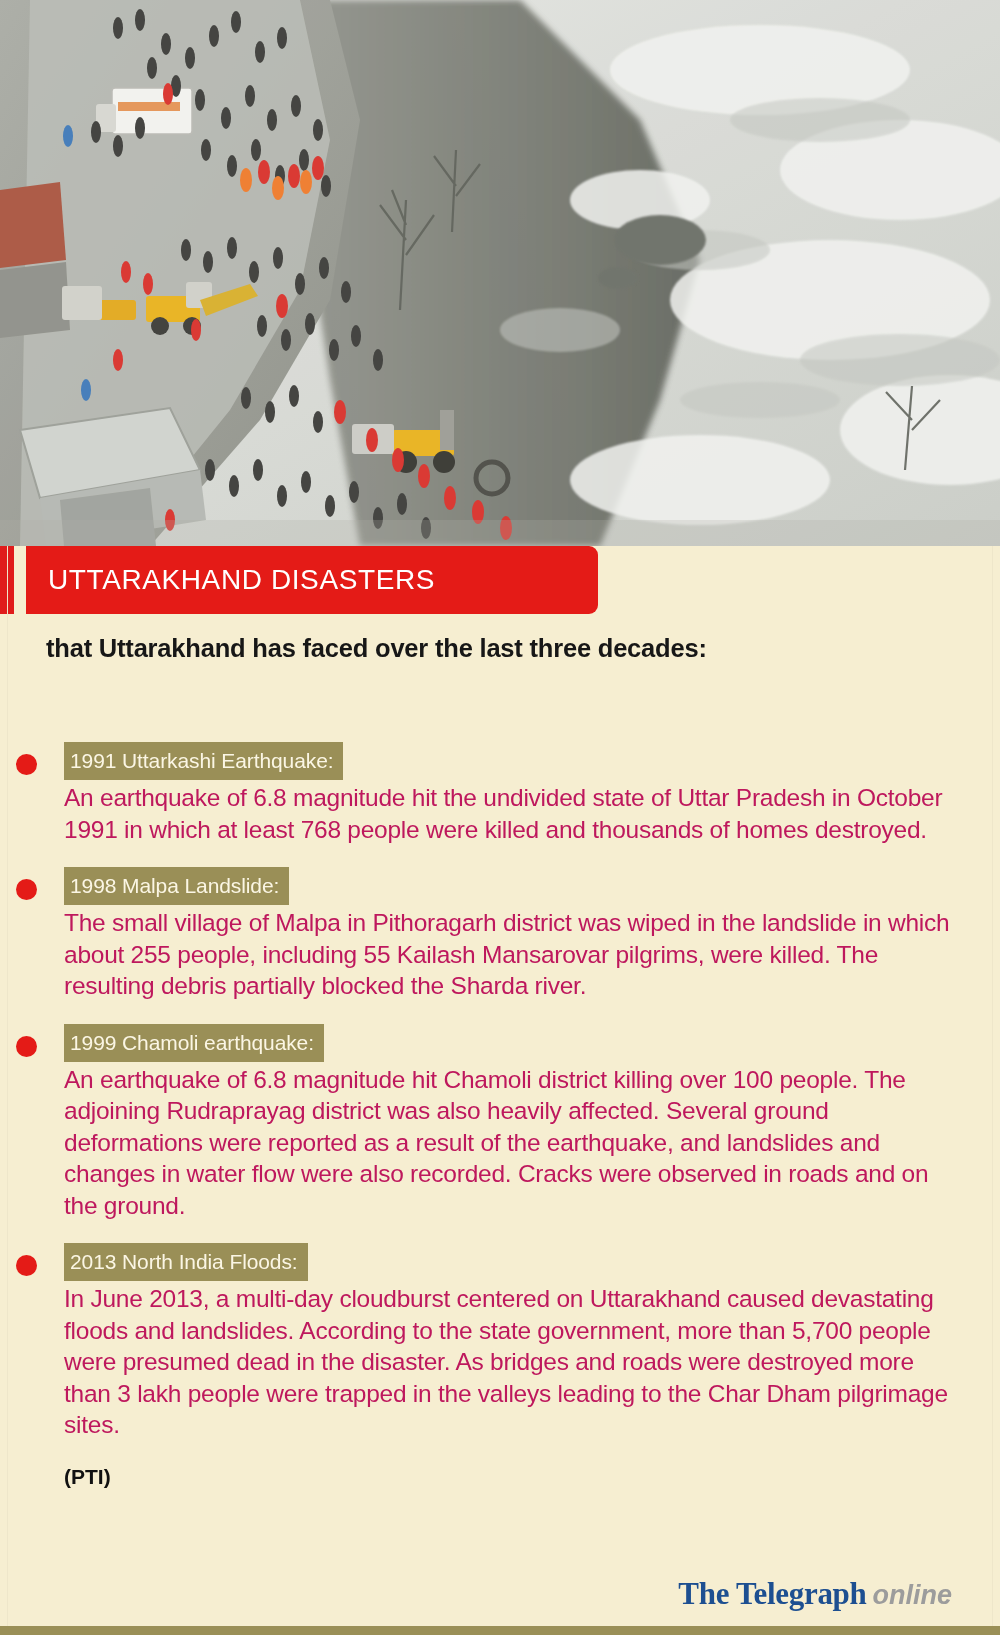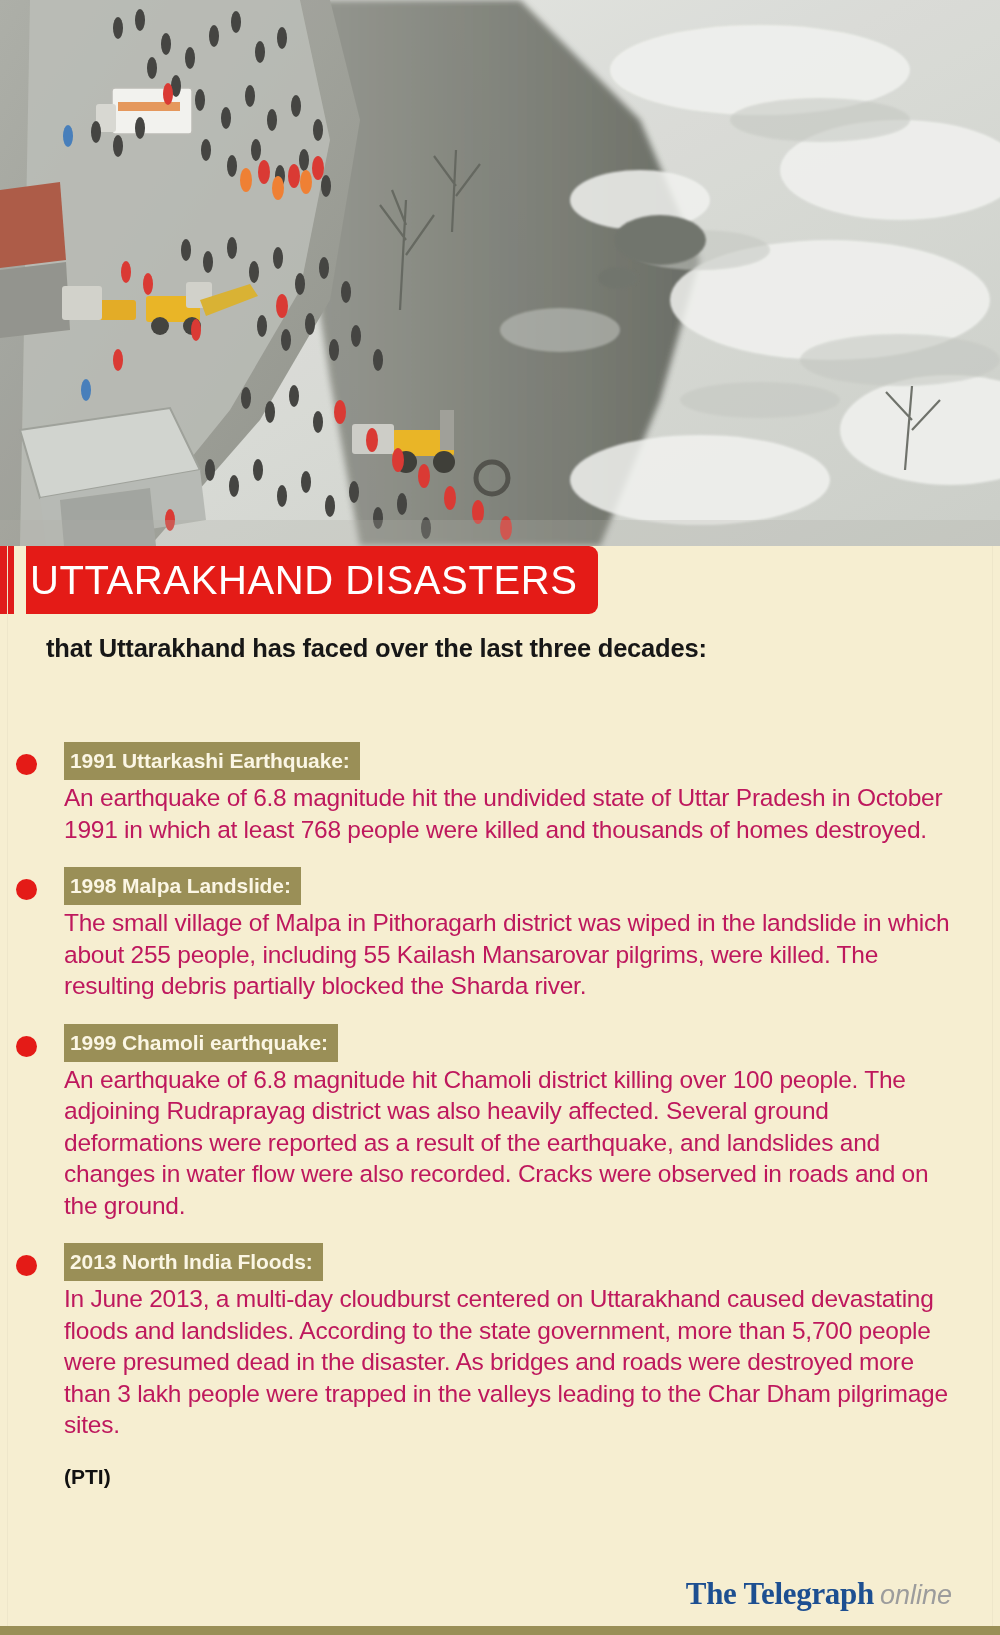--- a/index.html
+++ b/index.html
@@ -41,25 +41,25 @@
   .title-block {
     position: absolute;
     left: 26px; top: 0;
     width: 572px; height: 68px;
     background: #e41b17;
     border-top-right-radius: 9px;
     border-bottom-right-radius: 9px;
   }
   .title-text {
     position: absolute;
-    left: 4px;
+    left: 22px;
     top: 50%;
     transform: translateY(-50%);
     color: #ffffff;
-    font-size: 40px;
+    font-size: 28px;
     font-weight: 400;
     letter-spacing: 0.6px;
     white-space: nowrap;
     font-family: "Liberation Sans", sans-serif;
   }
 
   
   .subtitle {
     position: absolute;
     left: 46px;
@@ -93,21 +93,21 @@
     width: 21px;
     height: 21px;
     border-radius: 50%;
     background: #e41b17;
   }
   .chip {
     display: inline-block;
     background: #9a8f57;
     color: #fbf6e4;
     font-size: 21px;
-    font-weight: bold;
+    font-weight: normal;
     line-height: 1;
     padding: 8px 10px 9px 6px;
     letter-spacing: -0.1px;
     white-space: nowrap;
   }
   .body {
     margin-top: 2px;
     color: #be185d;
     font-size: 24.5px;
     line-height: 31.5px;
@@ -135,21 +135,21 @@
     font-family: "Liberation Serif", serif;
     font-size: 31px;
     font-weight: bold;
     color: #1d4f91;
     letter-spacing: -0.3px;
     text-align: right;
   }
   .logo-sub {
     font-family: "Liberation Sans", sans-serif;
     font-size: 27px;
-    font-weight: normal;
+    font-weight: bold;
     font-style: italic;
     color: #9c9c9c;
     margin-left: 6px;
   }
   .bottom-bar {
     position: absolute;
     left: 0;
     bottom: 0;
     width: 1000px;
     height: 9px;

